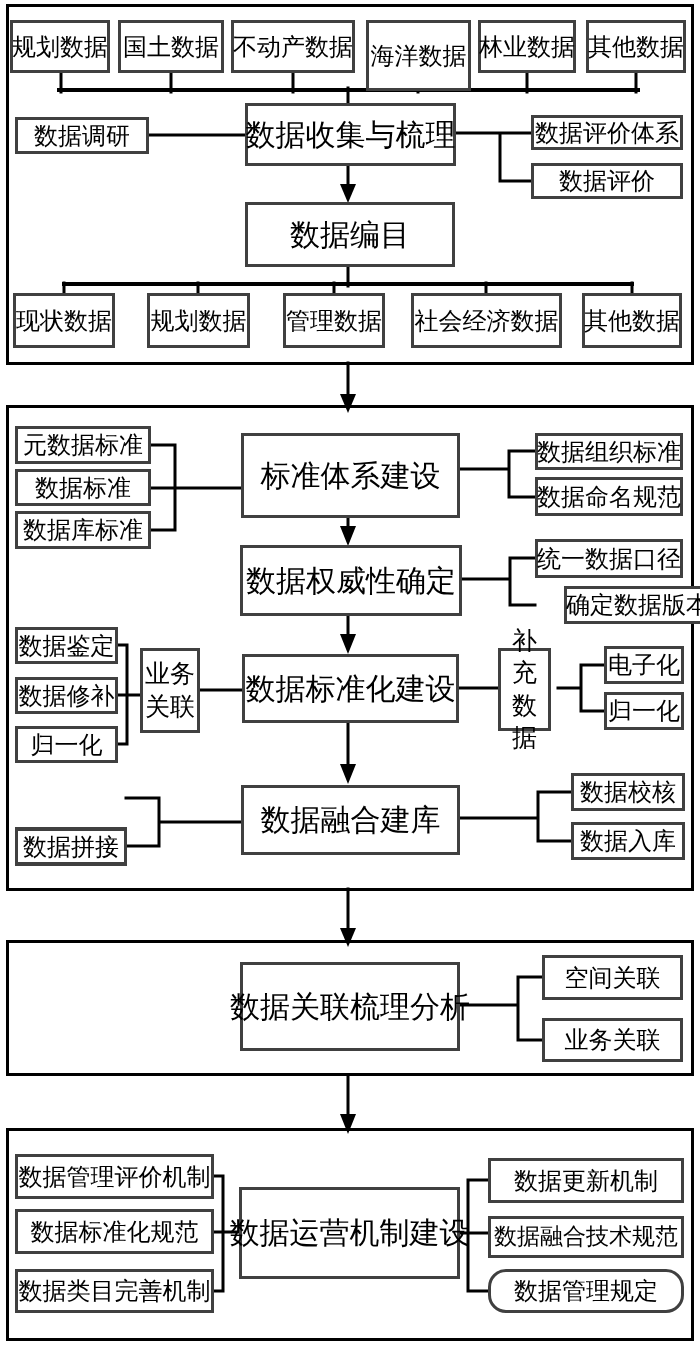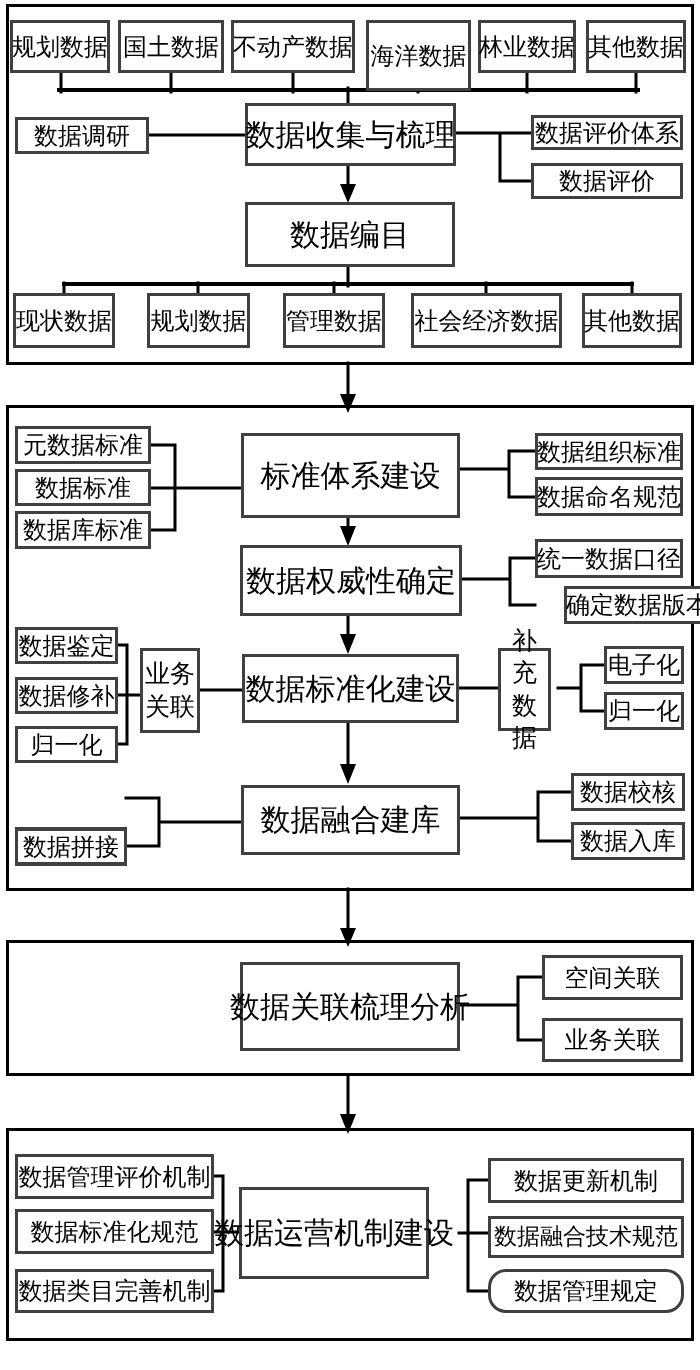--- a/index.html
+++ b/index.html
@@ -114,16 +114,16 @@
 
 <div class="bx main" style="left:240px;top:962px;width:220px;height:89px;">数据关联梳理分析</div>
 <div class="bx" style="left:542px;top:955px;width:141px;height:45px;">空间关联</div>
 <div class="bx" style="left:542px;top:1018px;width:141px;height:44px;">业务关联</div>
 
 <div class="sec" style="left:6px;top:1128px;width:688px;height:213px;"></div>
 
 <div class="bx" style="left:15px;top:1154px;width:199px;height:45px;">数据管理评价机制</div>
 <div class="bx" style="left:15px;top:1209px;width:199px;height:45px;">数据标准化规范</div>
 <div class="bx" style="left:15px;top:1269px;width:199px;height:44px;">数据类目完善机制</div>
-<div class="bx main" style="left:239px;top:1187px;width:190px;height:92px;">数据运营机制建设</div>
+<div class="bx main" style="left:239px;top:1187px;width:221px;height:92px;">数据运营机制建设</div>
 <div class="bx" style="left:488px;top:1158px;width:196px;height:45px;">数据更新机制</div>
 <div class="bx f23" style="left:488px;top:1216px;width:196px;height:42px;">数据融合技术规范</div>
 <div class="bx" style="left:488px;top:1269px;width:196px;height:44px;border-radius:18px;">数据管理规定</div>
 
 </body></html>

